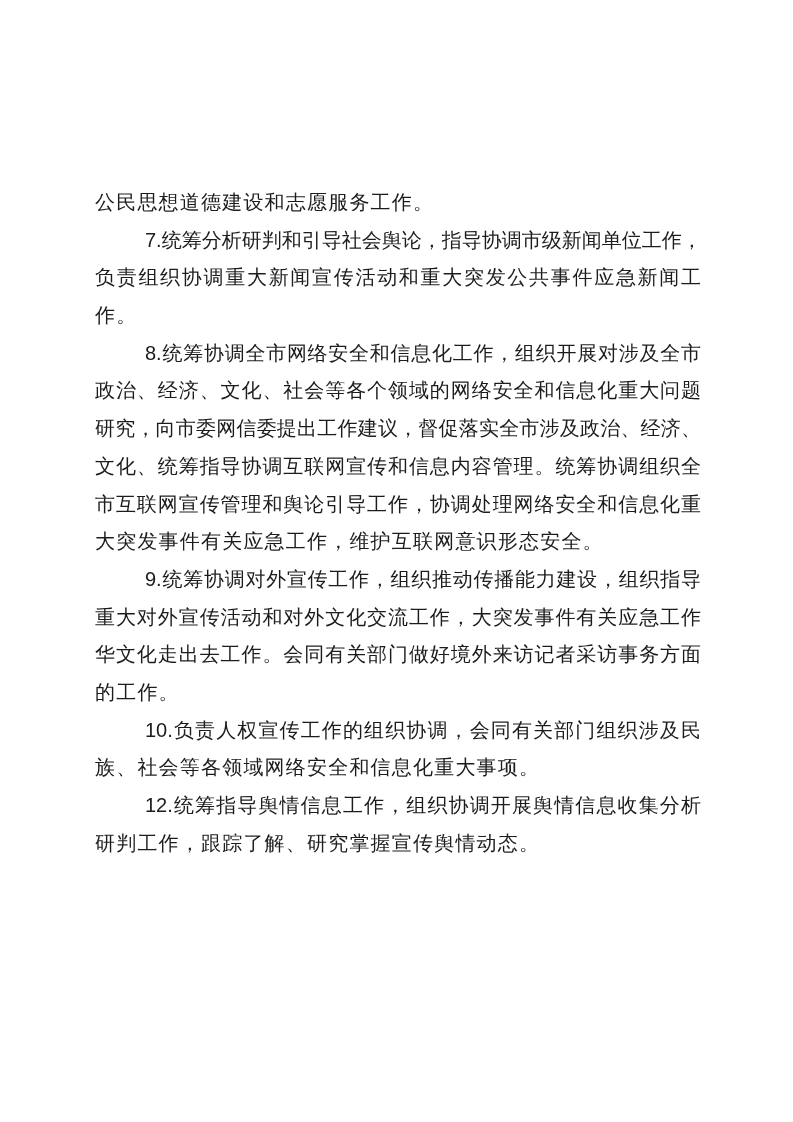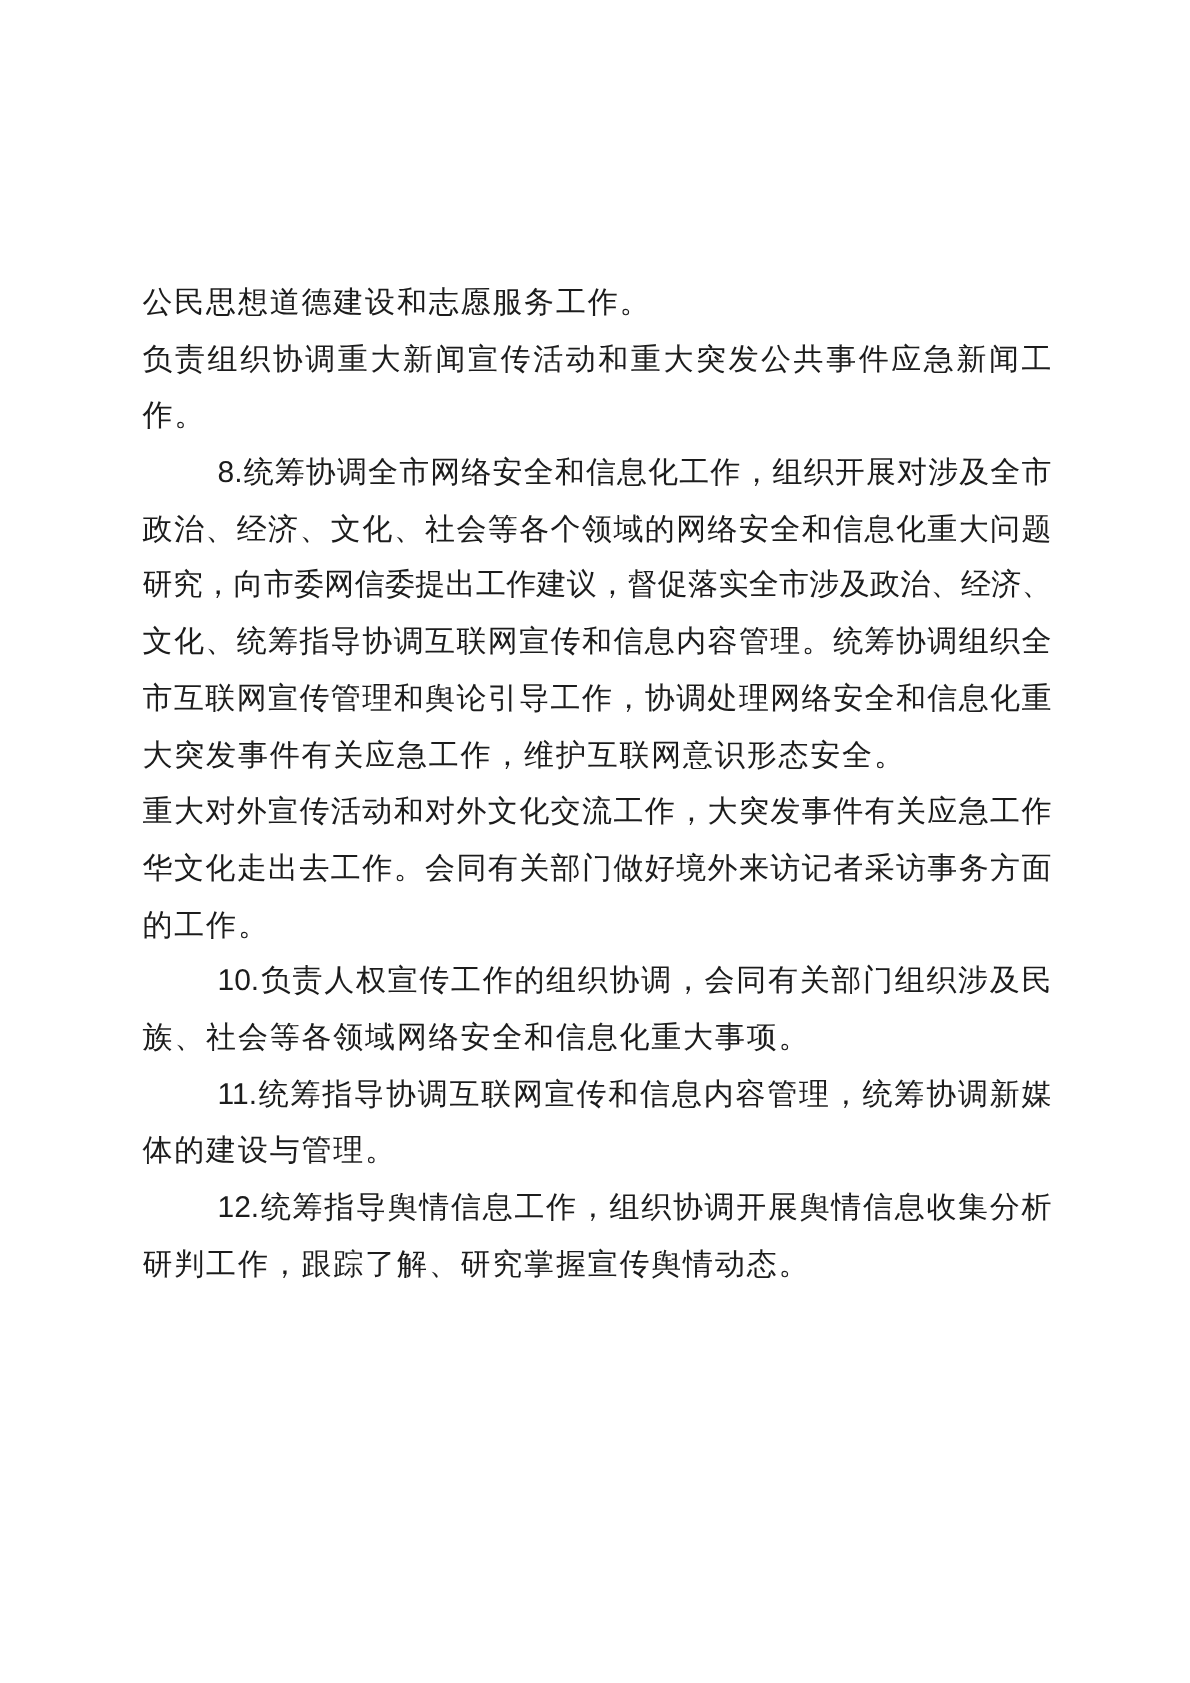--- a/index.html
+++ b/index.html
@@ -60,48 +60,46 @@
 <body>
 
 <div class="page">
   <main class="text-block">
 
     <div class="para">
       <div class="line end">公民思想道德建设和志愿服务工作。</div>
     </div>
 
     <div class="para">
+      <div class="line indent">7.统筹分析研判和引导社会舆论，指导协调市级新闻单位工作，</div>
       <div class="line">负责组织协调重大新闻宣传活动和重大突发公共事件应急新闻工</div>
       <div class="line end">作。</div>
     </div>
 
     <div class="para">
       <div class="line indent">8.统筹协调全市网络安全和信息化工作，组织开展对涉及全市</div>
       <div class="line">政治、经济、文化、社会等各个领域的网络安全和信息化重大问题</div>
       <div class="line">研究，向市委网信委提出工作建议，督促落实全市涉及政治、经济、</div>
       <div class="line">文化、统筹指导协调互联网宣传和信息内容管理。统筹协调组织全</div>
       <div class="line">市互联网宣传管理和舆论引导工作，协调处理网络安全和信息化重</div>
       <div class="line end">大突发事件有关应急工作，维护互联网意识形态安全。</div>
     </div>
 
     <div class="para">
+      <div class="line indent">9.统筹协调对外宣传工作，组织推动传播能力建设，组织指导</div>
       <div class="line">重大对外宣传活动和对外文化交流工作，大突发事件有关应急工作</div>
       <div class="line">华文化走出去工作。会同有关部门做好境外来访记者采访事务方面</div>
       <div class="line end">的工作。</div>
     </div>
 
     <div class="para">
       <div class="line indent">10.负责人权宣传工作的组织协调，会同有关部门组织涉及民</div>
       <div class="line end">族、社会等各领域网络安全和信息化重大事项。</div>
     </div>
 
-    <div class="para">
-      <div class="line indent">11.统筹指导协调互联网宣传和信息内容管理，统筹协调新媒</div>
-      <div class="line end">体的建设与管理。</div>
-    </div>
 
     <div class="para">
       <div class="line indent">12.统筹指导舆情信息工作，组织协调开展舆情信息收集分析</div>
       <div class="line end">研判工作，跟踪了解、研究掌握宣传舆情动态。</div>
     </div>
 
   </main>
 
   <footer class="page-number">— 18 —</footer>
 </div>

